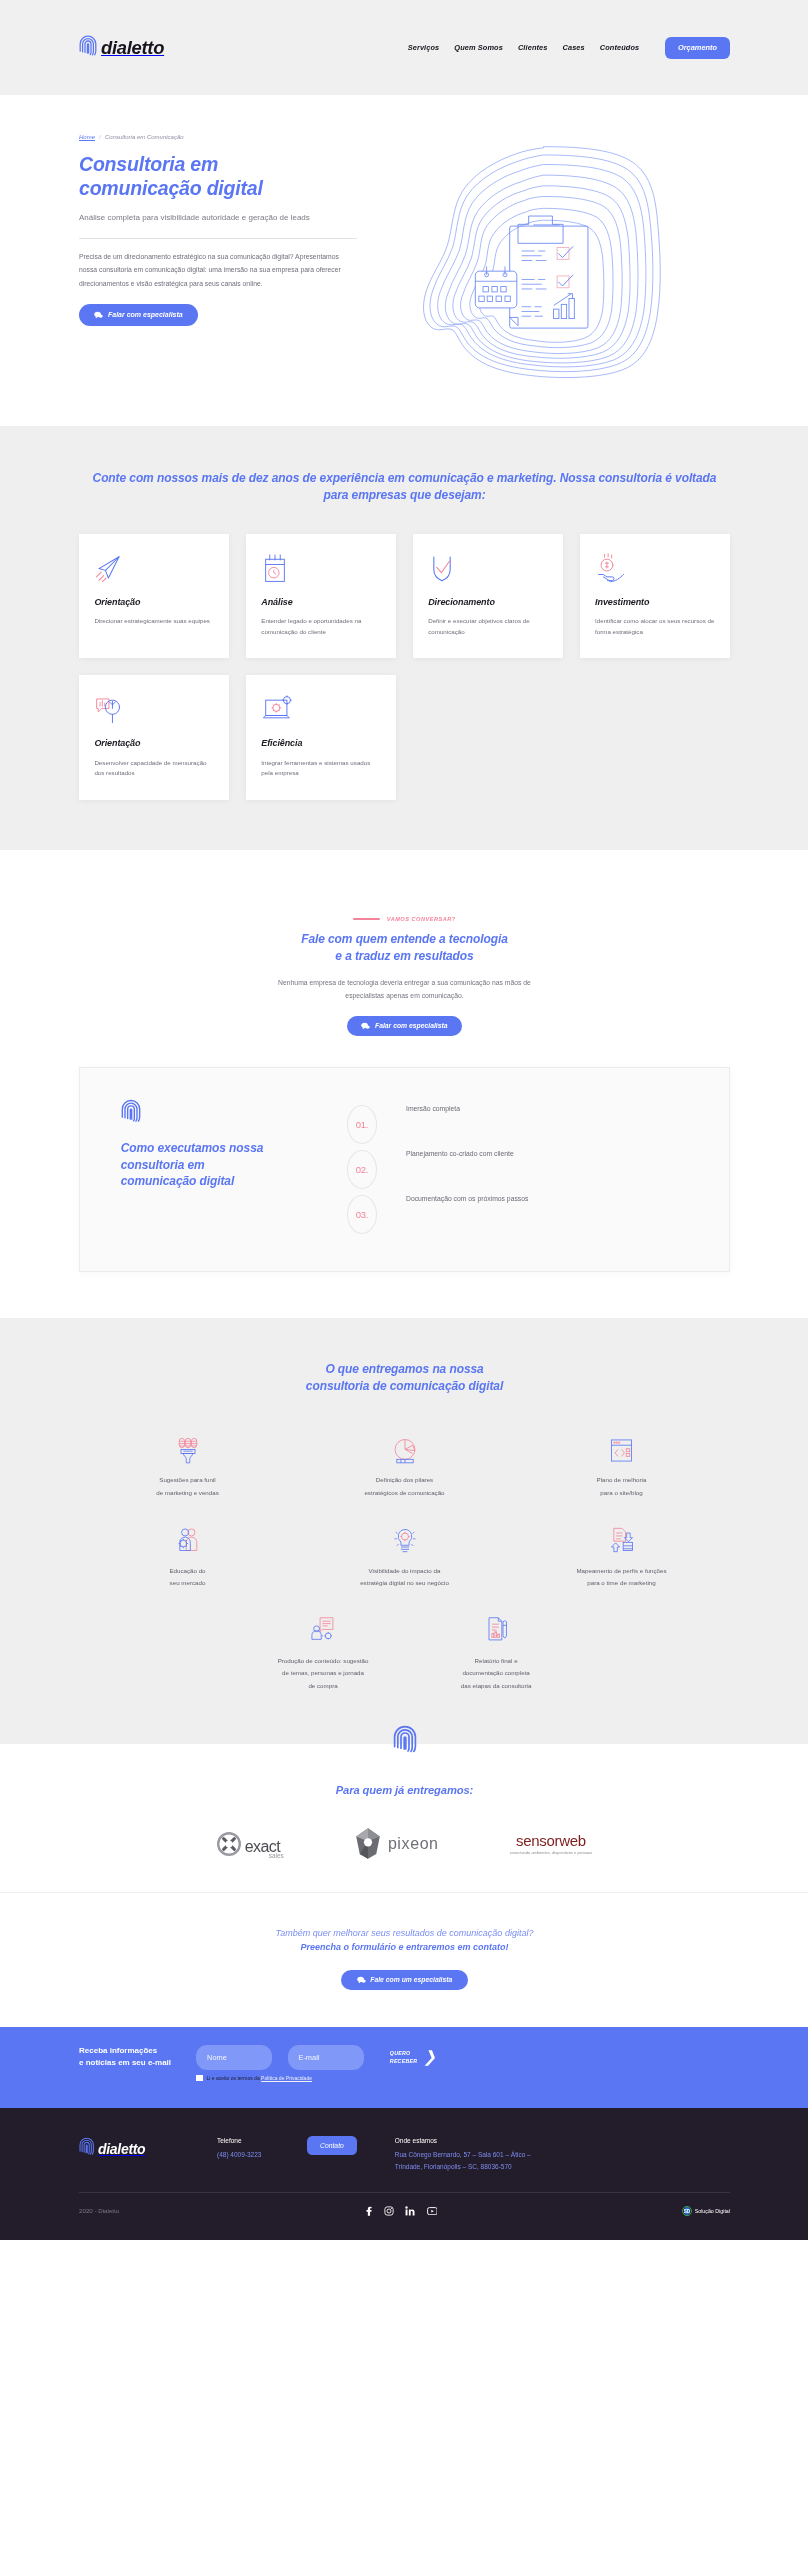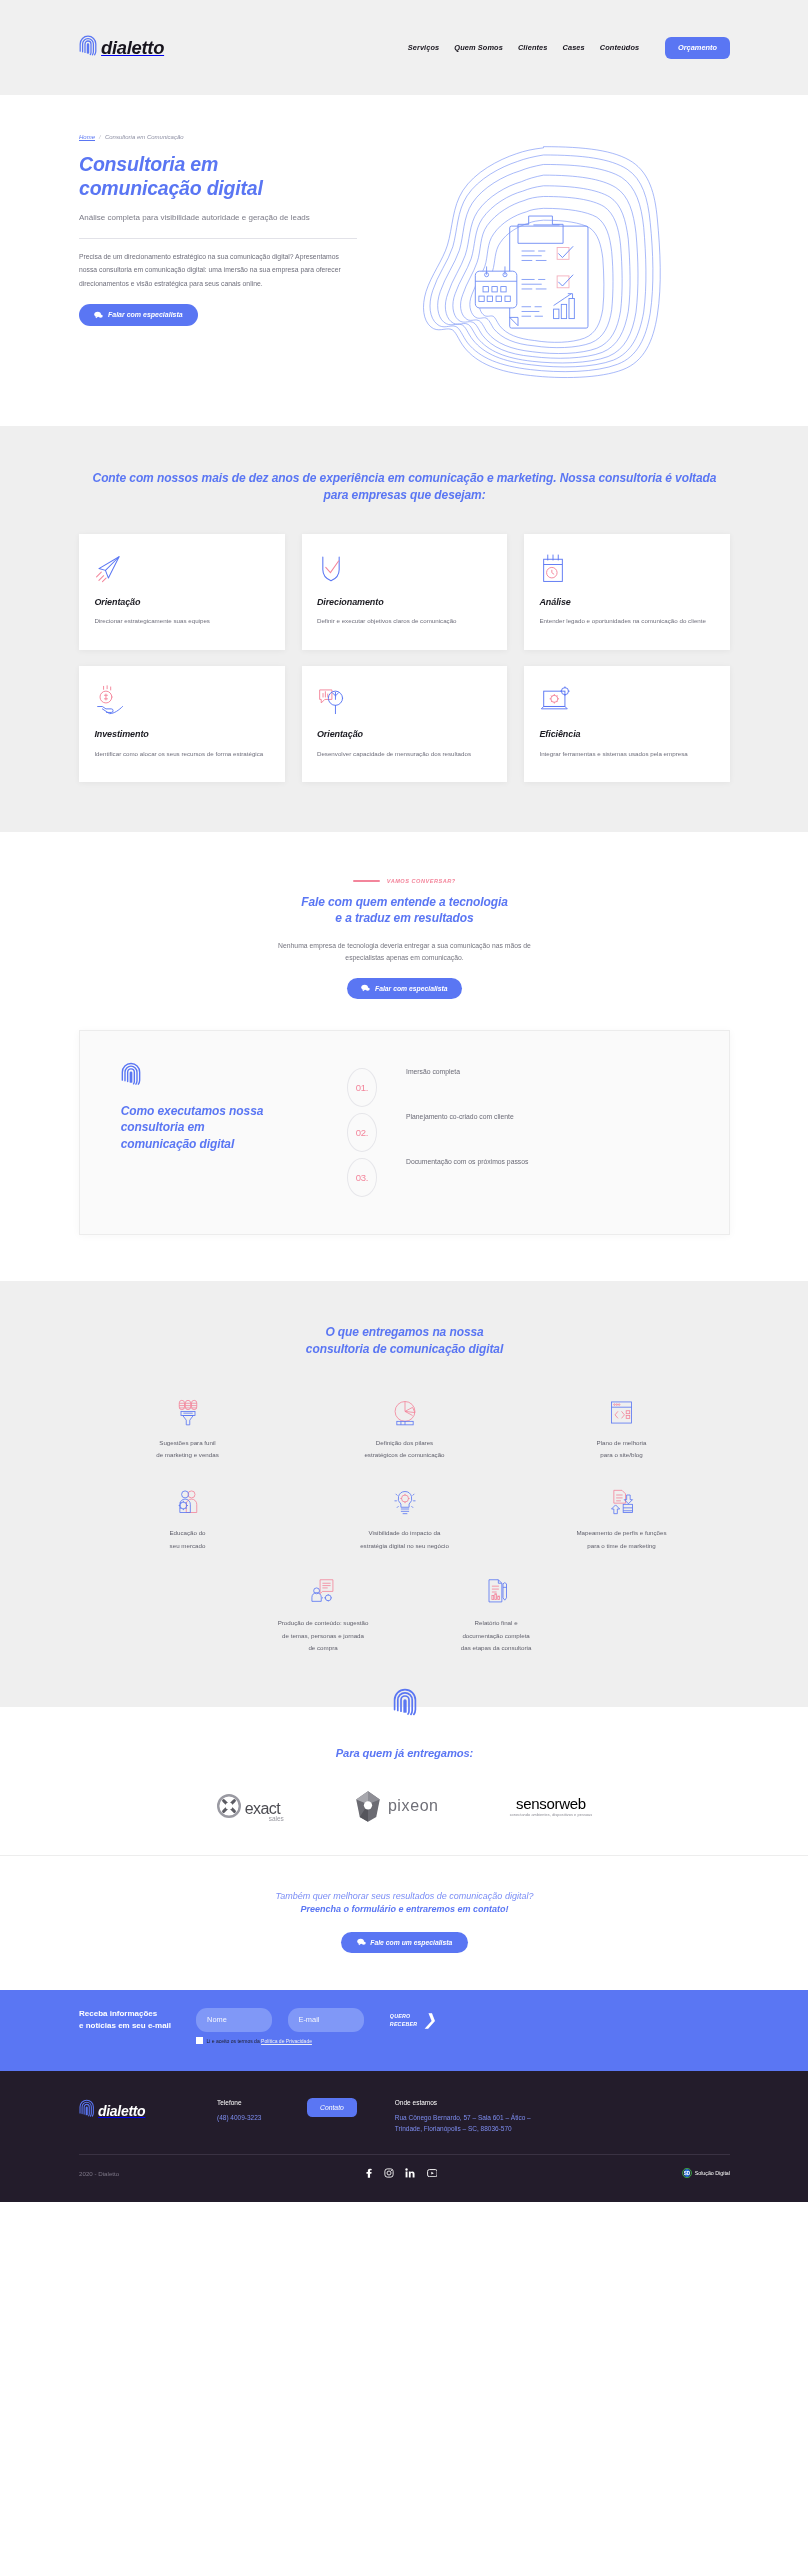--- a/index.html
+++ b/index.html
@@ -65,37 +65,37 @@
   .hero-right { flex: 1; display: flex; justify-content: center; padding-top: 3.6px; }
 
   
   .sec-grey { background: #efefef; }
   .sec-desejam { padding: 44px 8px 50px; }
   h2.sec-title {
     font-size: 12px; line-height: 1.42; font-weight: 700; font-style: italic;
     color: #5a76f3; text-align: center; letter-spacing: -0.1px;
   }
   .cards {
-    display: grid; grid-template-columns: repeat(3, 1fr);
+    display: grid; grid-template-columns: repeat(4, 1fr);
     gap: 16.6px; margin-top: 30px;
   }
   .card {
     background: #fff; padding: 18px 15.4px 21px;
     box-shadow: 0 1.2px 6px rgba(0,0,0,.055);
     min-height: 116px;
   }
   .card-ico { height: 33px; margin-bottom: 12px; }
   .card h3 {
     font-size: 9px; font-weight: 700; font-style: italic;
     color: #1b1b22; margin-bottom: 9.5px; letter-spacing: -0.1px;
   }
   .card p { font-size: 6.2px; line-height: 1.72; color: #6f6f7c; }
 
   
-  .sec-conv { background: #fff; padding: 46px 0 0; text-align: center; }
+  .sec-conv { background: #fff; padding: 66px 0 0; text-align: center; }
   .eyebrow {
     display: flex; align-items: center; justify-content: center; gap: 6.5px;
     margin-bottom: 9.5px;
   }
   .eyebrow .dash { width: 27px; height: 1.8px; background: #f3859b; border-radius: 1.2px; }
   .eyebrow span {
     font-size: 5.6px; font-weight: 700; font-style: italic;
     letter-spacing: 0.5px; color: #f3859b;
   }
   .conv-title {
@@ -158,21 +158,21 @@
   .logos {
     display: flex; align-items: center; justify-content: center;
     gap: 71px; margin-top: 31px; padding-bottom: 32px;
   }
   .logo-exact { display: flex; align-items: flex-end; gap: 4.1px; }
   .exact-word { font-size: 16px; font-weight: 400; color: #4c4c52; letter-spacing: -0.6px; }
   .exact-sub { font-size: 6.5px; color: #9a9aa2; margin-left: -15.4px; margin-bottom: -3.6px; }
   .logo-pixeon { display: flex; align-items: center; gap: 7px; }
   .pixeon-word { font-size: 16px; color: #6f6f77; letter-spacing: 0.6px; font-weight: 400; }
   .logo-sensor { text-align: center; }
-  .sensor-word { font-size: 15px; color: #000000; letter-spacing: -0.3px; }
+  .sensor-word { font-size: 15px; color: #7f1d1d; letter-spacing: -0.3px; }
   .sensor-sub { font-size: 3.8px; color: #8a8a93; letter-spacing: 0.1px; margin-top: 1.8px; }
 
   
   .sec-final { background: #fff; border-top: 0.6px solid #ededed; padding: 34px 0 37px; text-align: center; }
   .final-l1 { font-size: 9px; font-style: italic; color: #7b8ef5; line-height: 1.5; }
   .final-l2 { font-size: 9px; font-weight: 700; font-style: italic; color: #5a76f3; line-height: 1.5; }
   .final-cta { margin-top: 15.4px; padding: 6.5px 15.4px; font-size: 6.8px; border-radius: 13px; }
 
   
   .newsletter { background: #5a76f3; padding: 18px 0 27px; }
@@ -365,43 +365,43 @@
             <path d="M19 31 L42 8" stroke="#5a76f3"></path>
             <path d="M4 42 L12 34 M8 48 L16 40 M14 50 L20 44" stroke="#f3859b"></path>
           </svg>
         </div>
         <h3>Orientação</h3>
         <p>Direcionar estrategicamente suas equipes</p>
       </div>
 
       <div class="card">
         <div class="card-ico">
-          <svg width="28" height="32" viewBox="0 0 48 54" fill="none" stroke-width="1.8" stroke-linecap="round">
-            <path d="M10 8v22c0 10 7 16 14 19 7-3 14-9 14-19V8" stroke="#5a76f3"></path>
-            <path d="M15 26l8 9 14-20" stroke="#f3859b"></path>
-          </svg>
-        </div>
-        <h3>Direcionamento</h3>
-        <p>Definir e executar objetivos claros de comunicação</p>
-      </div>
-
-      <div class="card">
-        <div class="card-ico">
           <svg width="28" height="32" viewBox="0 0 48 54" fill="none" stroke-width="1.6">
             <rect x="8" y="12" width="32" height="38" stroke="#5a76f3"></rect>
             <line x1="8" y1="21" x2="40" y2="21" stroke="#5a76f3"></line>
             <line x1="15" y1="4" x2="15" y2="14" stroke="#5a76f3"></line>
             <line x1="24" y1="4" x2="24" y2="14" stroke="#5a76f3"></line>
             <line x1="33" y1="4" x2="33" y2="14" stroke="#5a76f3"></line>
             <circle cx="22" cy="35" r="9" stroke="#f3859b"></circle>
             <path d="M22 30v5l4 3" stroke="#f3859b"></path>
           </svg>
         </div>
         <h3>Análise</h3>
         <p>Entender legado e oportunidades na comunicação do cliente</p>
+      </div>
+
+      <div class="card">
+        <div class="card-ico">
+          <svg width="28" height="32" viewBox="0 0 48 54" fill="none" stroke-width="1.8" stroke-linecap="round">
+            <path d="M10 8v22c0 10 7 16 14 19 7-3 14-9 14-19V8" stroke="#5a76f3"></path>
+            <path d="M15 26l8 9 14-20" stroke="#f3859b"></path>
+          </svg>
+        </div>
+        <h3>Direcionamento</h3>
+        <p>Definir e executar objetivos claros de comunicação</p>
       </div>
 
       <div class="card">
         <div class="card-ico">
           <svg width="31" height="32" viewBox="0 0 52 54" fill="none" stroke-width="1.6" stroke-linecap="round">
             <circle cx="20" cy="22" r="10" stroke="#f3859b"></circle>
             <path d="M20 17v10M17.5 19h5M17.5 25h5" stroke="#f3859b"></path>
             <path d="M16 4v5M22 3v5M28 5v5" stroke="#f3859b"></path>
             <path d="M6 38h8l6 4h9a3 3 0 010 6h-8" stroke="#5a76f3"></path>
             <path d="M14 42l12 8c8 0 16-6 22-12" stroke="#5a76f3"></path>

